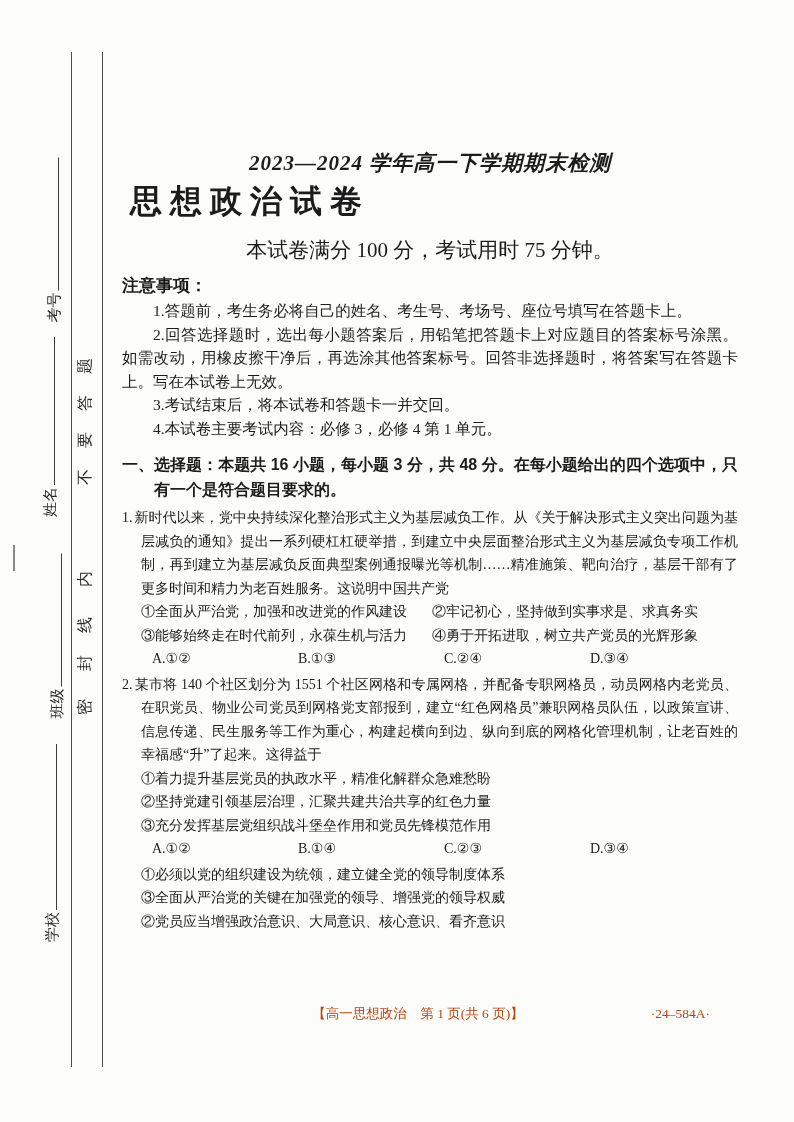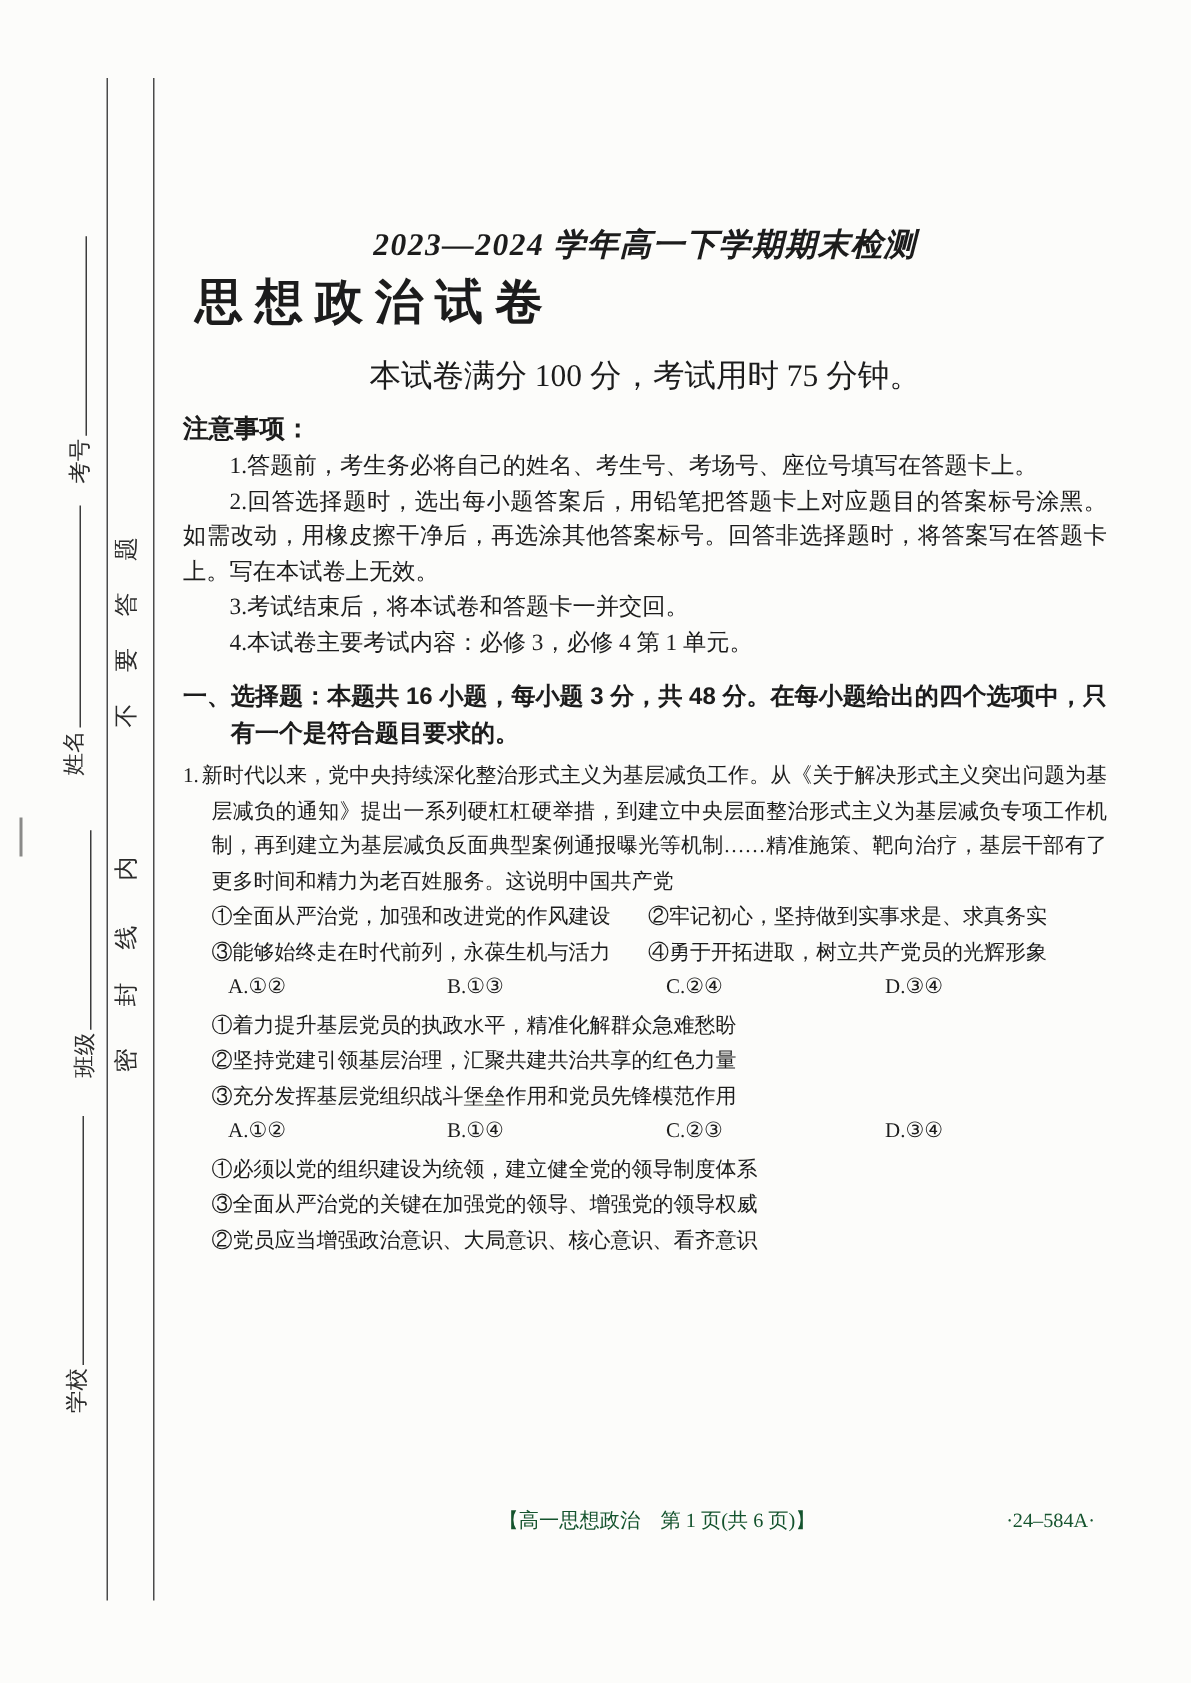--- a/index.html
+++ b/index.html
@@ -96,22 +96,22 @@
     display:grid; grid-template-columns:291px auto;
     padding-left:19px;
   }
   .q-choices {
     display:grid; grid-template-columns:146px 146px 146px 146px;
     padding-left:30px;
   }
 
   
   .footer {
-    position:absolute; left:130px; top:1004px; width:616px;
-    font-size:13.5px; line-height:20px; color:#14532d;
+    position:absolute; left:110px; top:1004px; width:616px;
+    font-size:13.5px; line-height:20px; color:#c2410c;
   }
   .footer-center { display:block; text-align:center; }
   .footer-code { position:absolute; right:16px; top:0; }
 </style>
 </head>
 <body>
 
 <div class="page">
 
   <div class="seal-rule left"></div>
@@ -172,20 +172,23 @@
       </div>
       <div class="q-choices">
         <span>A.①②</span>
         <span>B.①③</span>
         <span>C.②④</span>
         <span>D.③④</span>
       </div>
     </div>
 
     <div class="question">
+      <div class="q-stem">
+        <span class="q-num">2.</span><span>某市将 140 个社区划分为 1551 个社区网格和专属网格，并配备专职网格员，动员网格内老党员、在职党员、物业公司党员到网格党支部报到，建立“红色网格员”兼职网格员队伍，以政策宣讲、信息传递、民生服务等工作为重心，构建起横向到边、纵向到底的网格化管理机制，让老百姓的幸福感“升”了起来。这得益于</span>
+      </div>
       <div class="q-option">①着力提升基层党员的执政水平，精准化解群众急难愁盼</div>
       <div class="q-option">②坚持党建引领基层治理，汇聚共建共治共享的红色力量</div>
       <div class="q-option">③充分发挥基层党组织战斗堡垒作用和党员先锋模范作用</div>
       <div class="q-choices">
         <span>A.①②</span>
         <span>B.①④</span>
         <span>C.②③</span>
         <span>D.③④</span>
       </div>
     </div>

